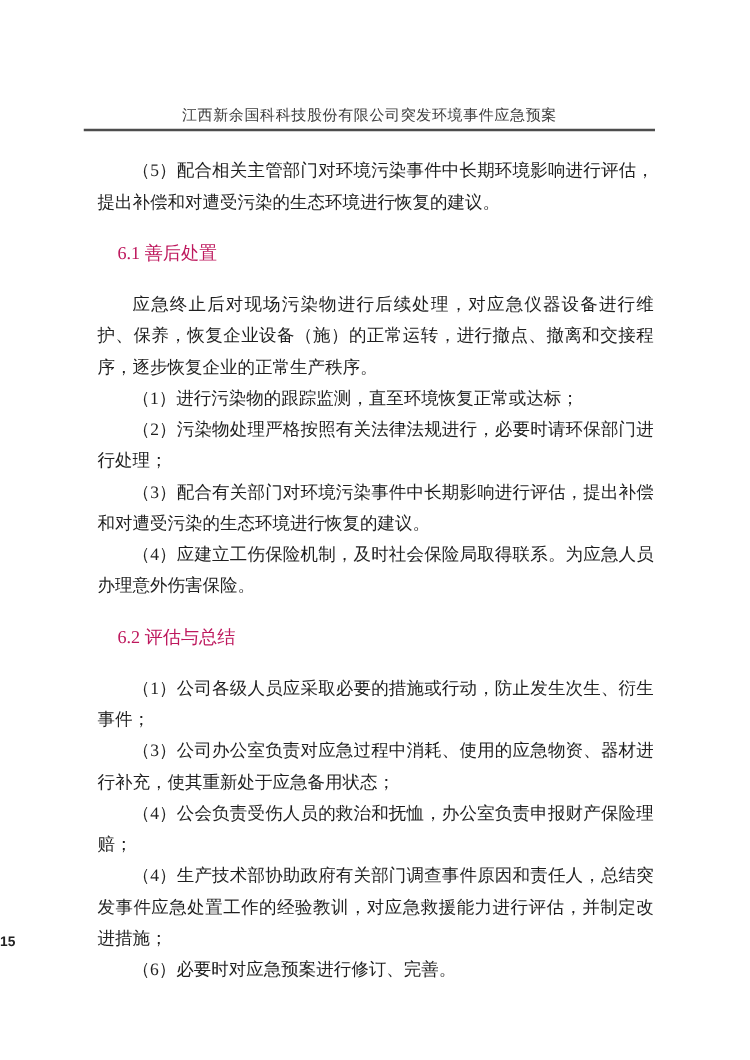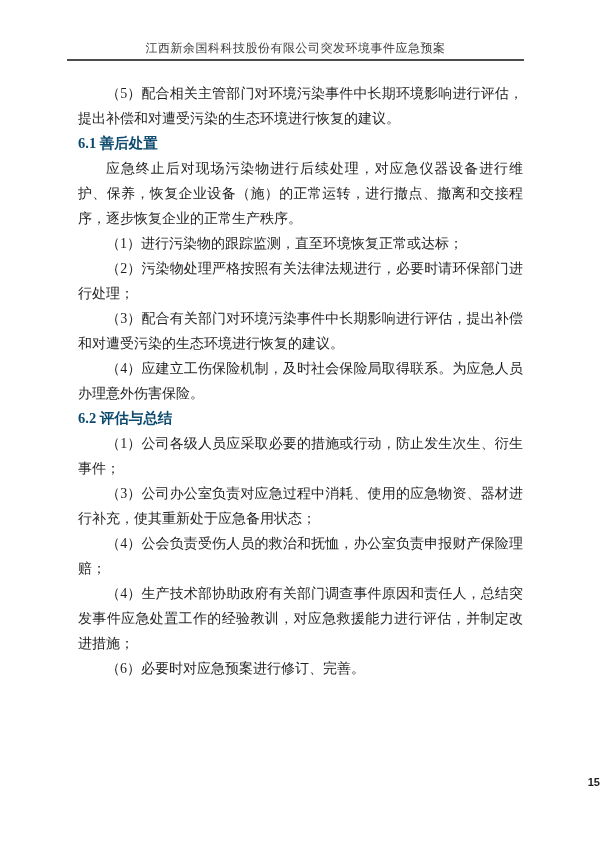--- a/index.html
+++ b/index.html
@@ -22,20 +22,21 @@
     padding-bottom: 3px;
     border-bottom: 2px solid #4d4d4d;
   }
   .header-title {
     text-align: center;
     font-size: 12px;
     line-height: 15px;
     color: #3c3c3c;
     letter-spacing: 0.5px;
     white-space: nowrap;
+    margin-top: 44px;
   }
   .content {
     margin: 20px 77px 0 78px;
     width: 445px;
   }
   .content p {
     margin: 0;
     font-size: 14px;
     line-height: 25px;
     text-align: justify;
@@ -43,32 +44,32 @@
     text-indent: 2em;
   }
   .content h1 {
     margin: 0;
     font-size: 17px;
     font-weight: bold;
     line-height: 25px;
     color: #141414;
   }
   .content h2 {
-    margin: 0;
+    margin: 16px;
     font-size: 14.5px;
-    font-weight: bold;
+    font-weight: normal;
     line-height: 25px;
-    color: #0c4a6e;
+    color: #be185d;
   }
   .page-number {
     position: absolute;
-    top: 776px;
+    top: 748px;
     left: 0;
     width: 100%;
-    text-align: right;
+    text-align: left;
     font-size: 11px;
     font-weight: bold;
     color: #222222;
     font-family: "Liberation Sans", "DejaVu Sans", sans-serif;
   }
 </style>
 </head>
 <body>
 
 <div class="page">

